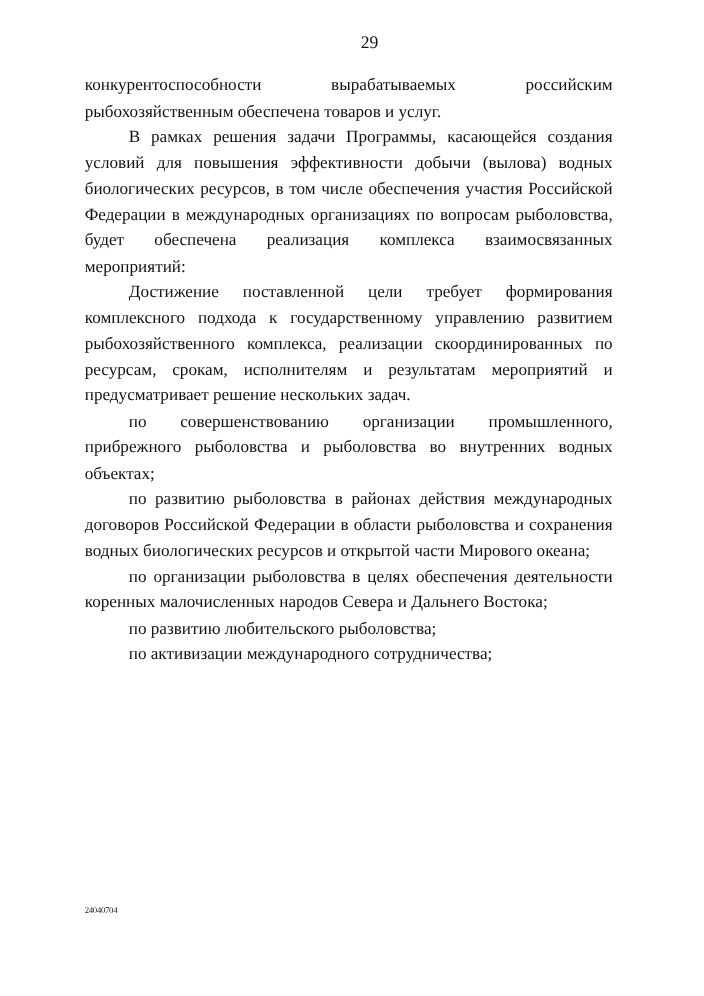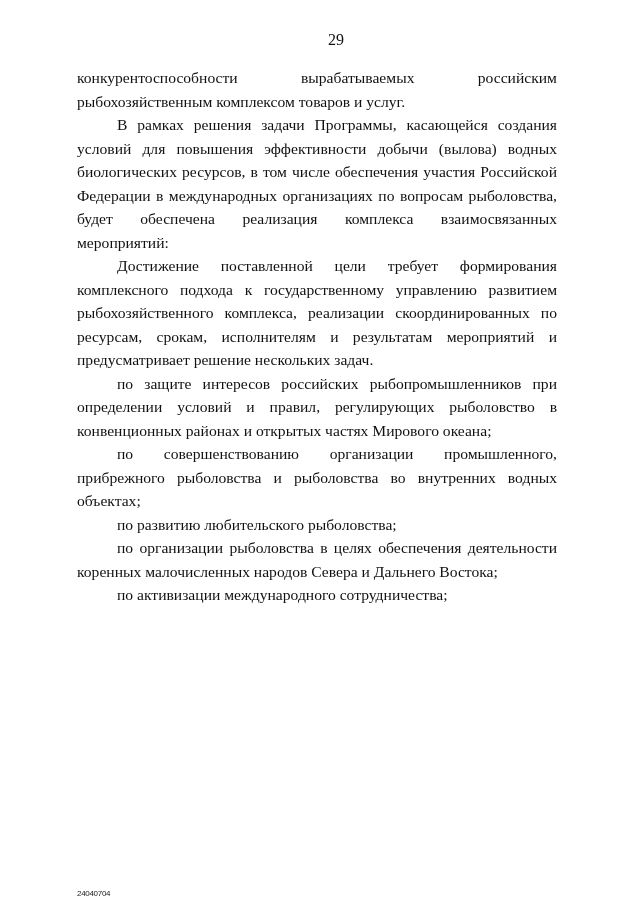--- a/index.html
+++ b/index.html
@@ -4,33 +4,33 @@
 <style>
   html, body { margin:0; padding:0; background:#ffffff; }
   body { width:640px; height:905px; position:relative; overflow:hidden;
          font-family:"Liberation Serif", "DejaVu Serif", serif; color:#111; }
   .page-number { position:absolute; top:30px; left:0; width:640px; text-align:center;
                  font-size:16px; line-height:20px;margin-left:16px; }
   .content { position:absolute; top:66px; left:77px; width:480px;
              font-size:15.6px; line-height:23.5px; }
   .p { margin:0; text-align:justify; text-align-last:left; }
   .indent { text-indent:40px; }
-  .footer-code { position:absolute; left:77px; top:889px; font-family:Liberation Sans, sans-serif;
+  .footer-code { position:absolute; left:77px; top:823px; font-family:Liberation Serif, serif;
                  font-size:8px; letter-spacing:-0.3px; color:#222; }
 </style>
 </head>
 <body>
 
 <div class="page-number">29</div>
 
 <div class="content">
-  <p class="p">конкурентоспособности вырабатываемых российским рыбохозяйственным комплексом товаров и услуг.</p>
+  <p class="p">конкурентоспособности вырабатываемых российским рыбохозяйственным обеспечена товаров и услуг.</p>
   <p class="p indent">В рамках решения задачи Программы, касающейся создания условий для повышения эффективности добычи (вылова) водных биологических ресурсов, в том числе обеспечения участия Российской Федерации в международных организациях по вопросам рыболовства, будет обеспечена реализация комплекса взаимосвязанных мероприятий:</p>
   <p class="p indent">Достижение поставленной цели требует формирования комплексного подхода к государственному управлению развитием рыбохозяйственного комплекса, реализации скоординированных по ресурсам, срокам, исполнителям и результатам мероприятий и предусматривает решение нескольких задач.</p>
-  <p class="p indent">по защите интересов российских рыбопромышленников при определении условий и правил, регулирующих рыболовство в конвенционных районах и открытых частях Мирового океана;</p>
   <p class="p indent">по совершенствованию организации промышленного, прибрежного рыболовства и рыболовства во внутренних водных объектах;</p>
+  <p class="p indent">по развитию рыболовства в районах действия международных договоров Российской Федерации в области рыболовства и сохранения водных биологических ресурсов и открытой части Мирового океана;</p>
+  <p class="p indent">по организации рыболовства в целях обеспечения деятельности коренных малочисленных народов Севера и Дальнего Востока;</p>
   <p class="p indent">по развитию любительского рыболовства;</p>
-  <p class="p indent">по организации рыболовства в целях обеспечения деятельности коренных малочисленных народов Севера и Дальнего Востока;</p>
   <p class="p indent">по активизации международного сотрудничества;</p>
 
 </div>
 
 <div class="footer-code">24040704</div>
 
 </body></html>

